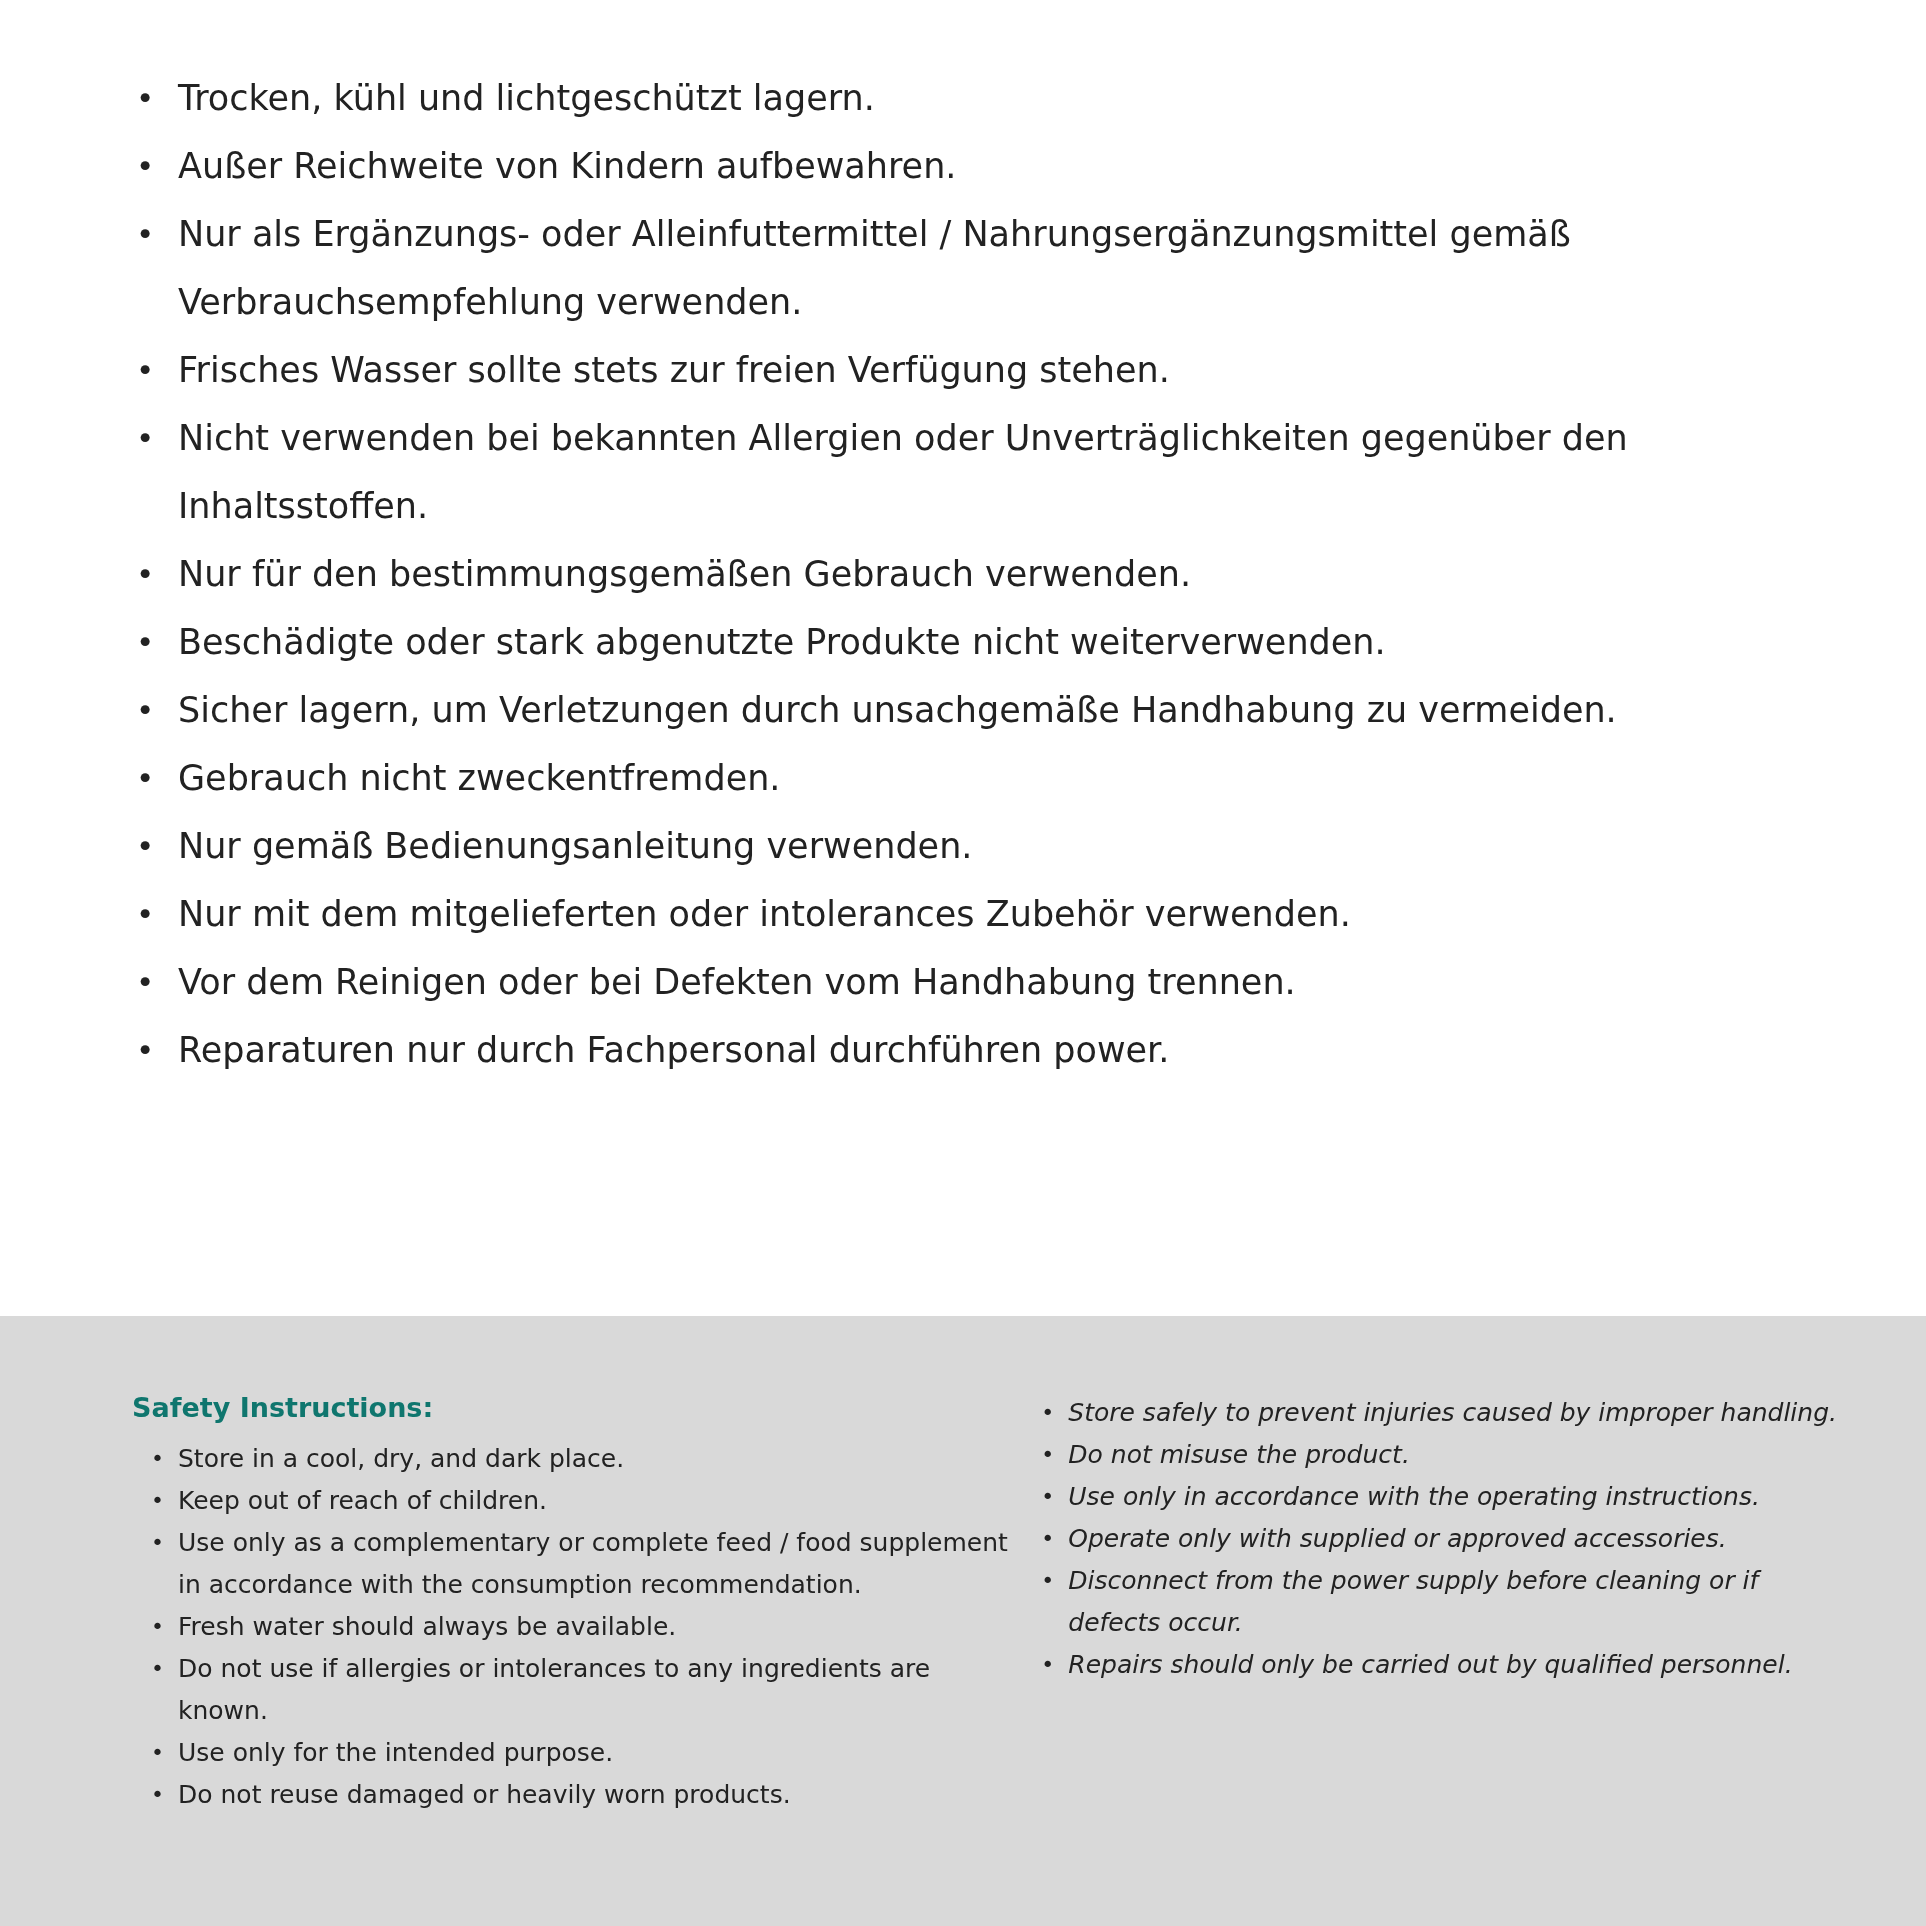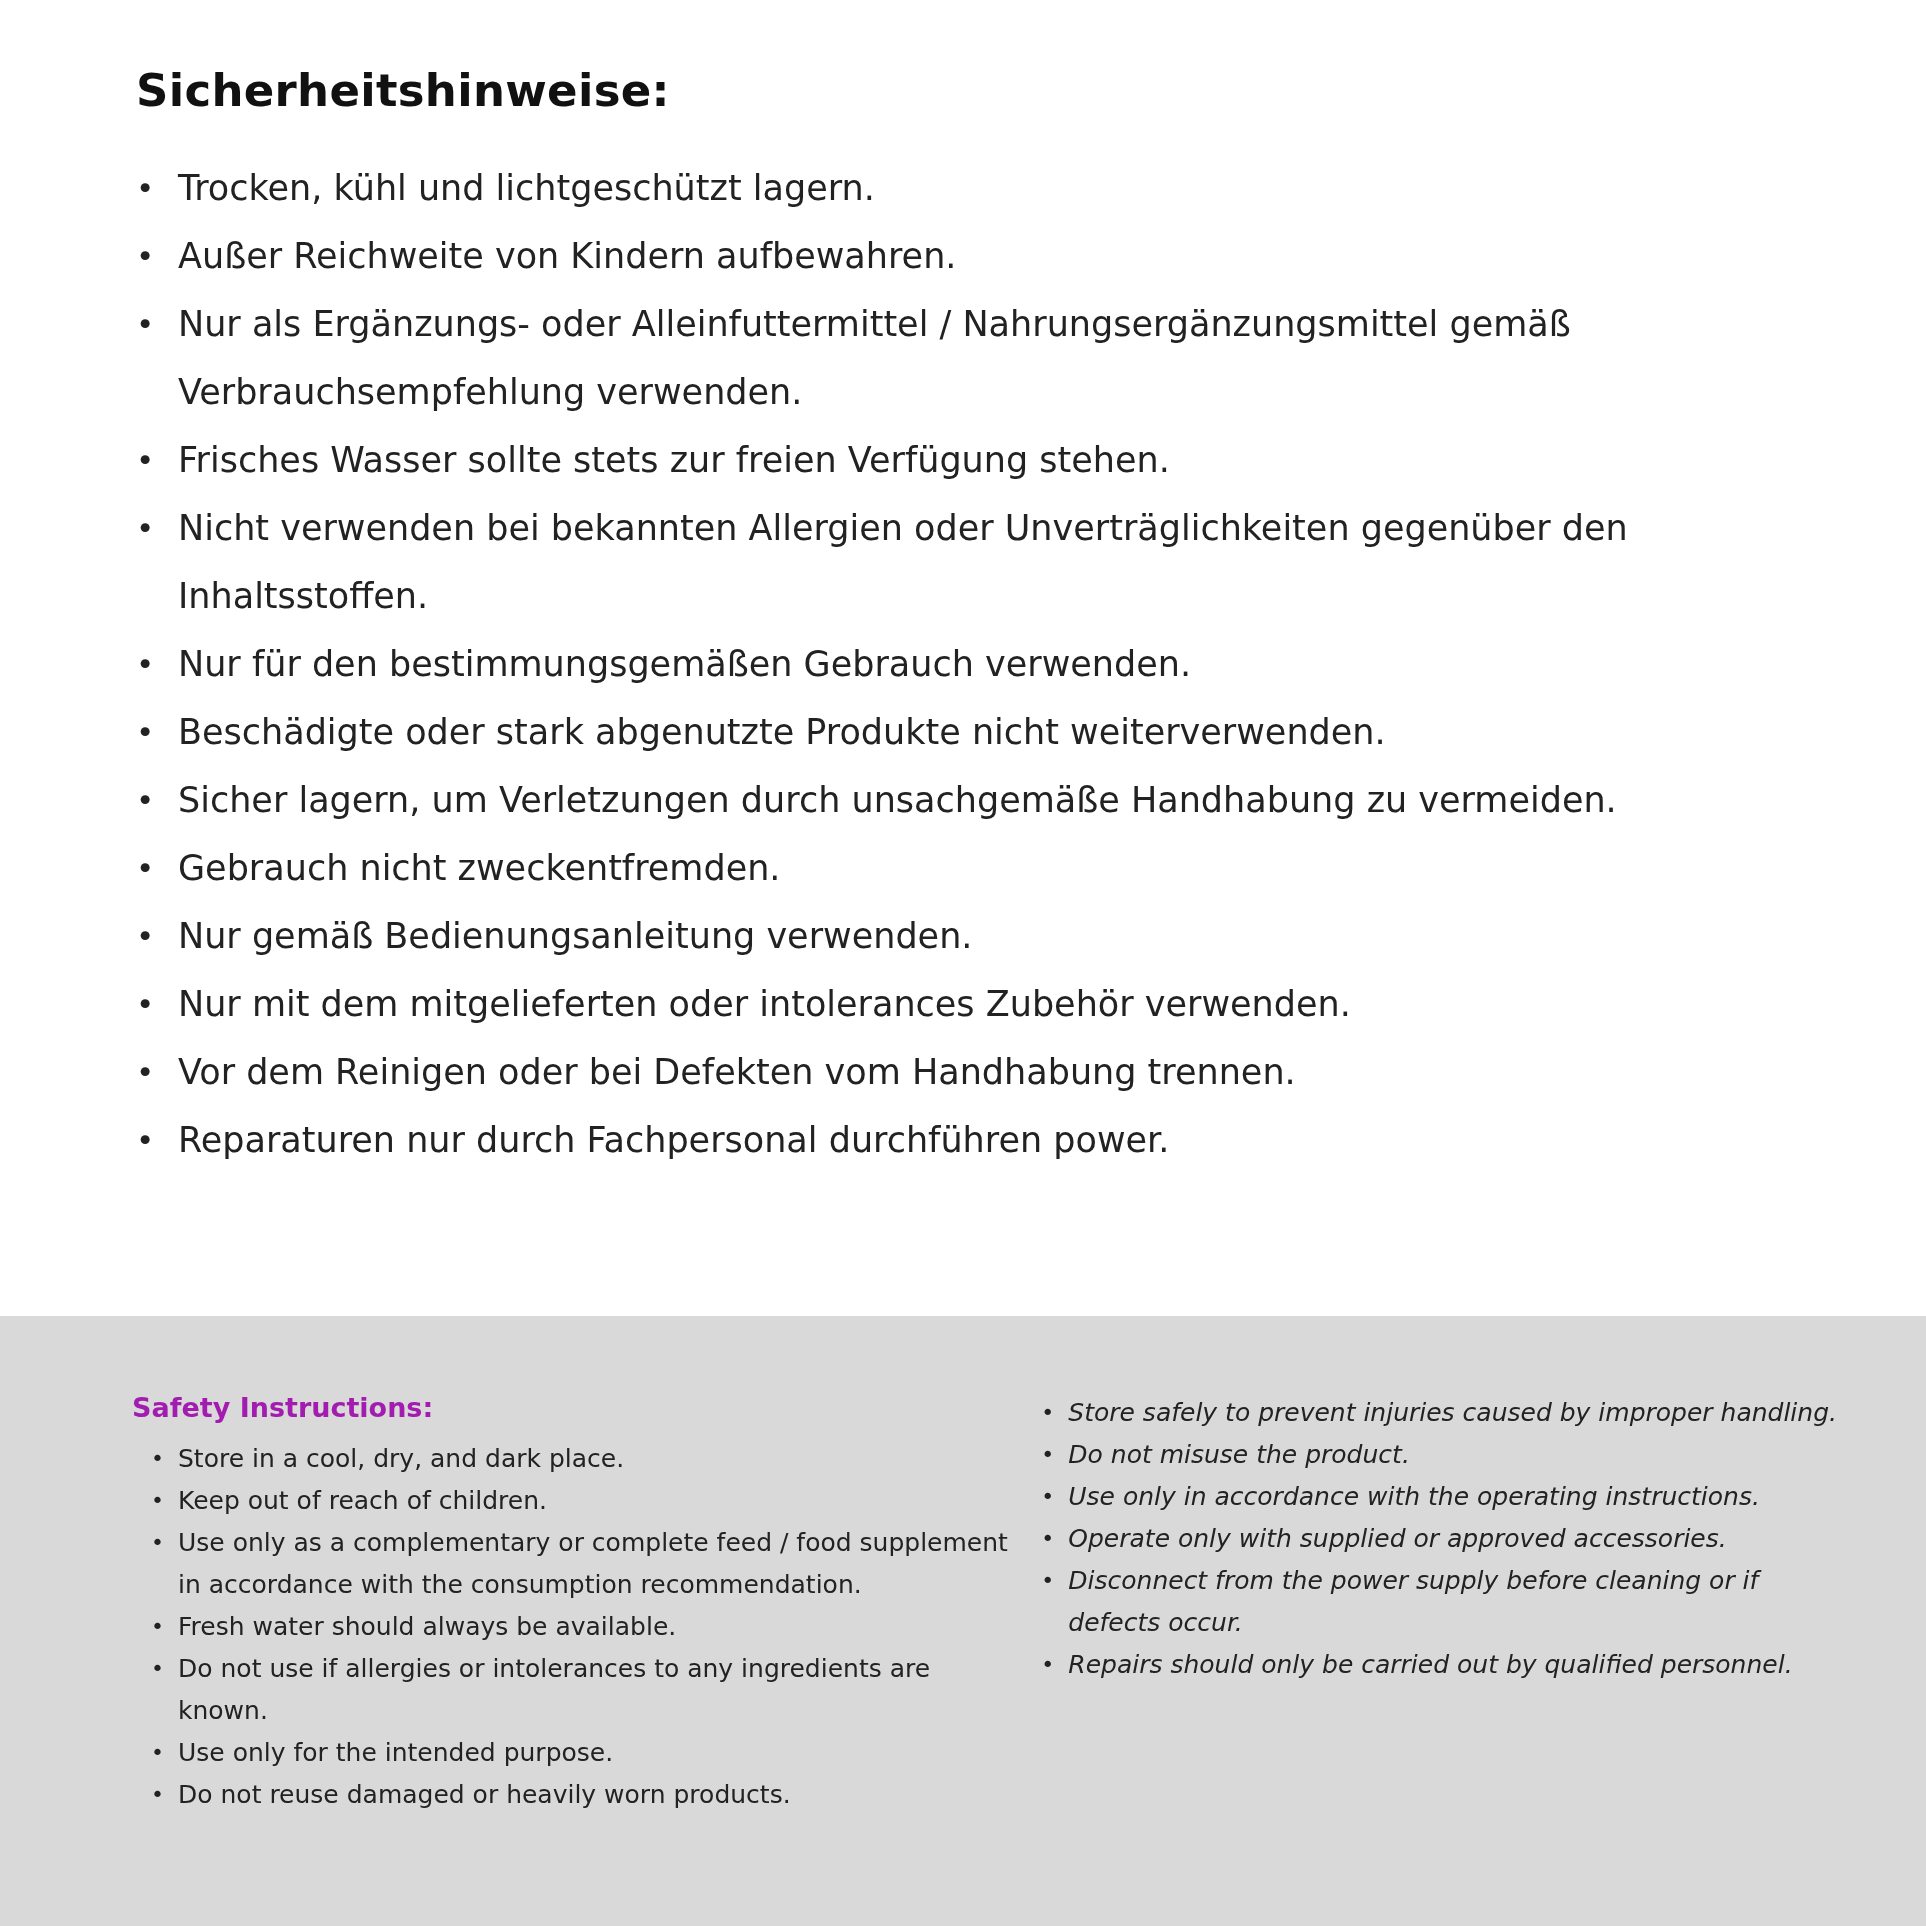--- a/index.html
+++ b/index.html
@@ -77,21 +77,21 @@
     width: 899px;
     flex: 0 0 899px;
   }
   .col-right {
     width: 822px;
     flex: 0 0 822px;
   }
   .english-title {
     font-size: 27px;
     font-weight: 700;
-    color: #a21caf;
+    color: #0f766e;
     margin: 0 0 15.4px 0;
   }
   .english-list li {
     display: flex;
     align-items: flex-start;
     font-size: 25px;
     line-height: 42px;
     color: #222222;
   }
   .english-list .bullet {
@@ -113,21 +113,20 @@
   }
   .col-right .english-list .item-text {
     max-width: 770px;
     font-style: italic;
   }
 </style>
 </head>
 <body>
 
 <section class="german-section">
-  <h1 class="german-title">Sicherheitshinweise:</h1>
 
   <ul class="bullets german-list">
 
       <li>
         <span class="bullet">•</span>
         <span class="item-text">Trocken, kühl und lichtgeschützt lagern.</span>
       </li>
 
       <li>
         <span class="bullet">•</span>

